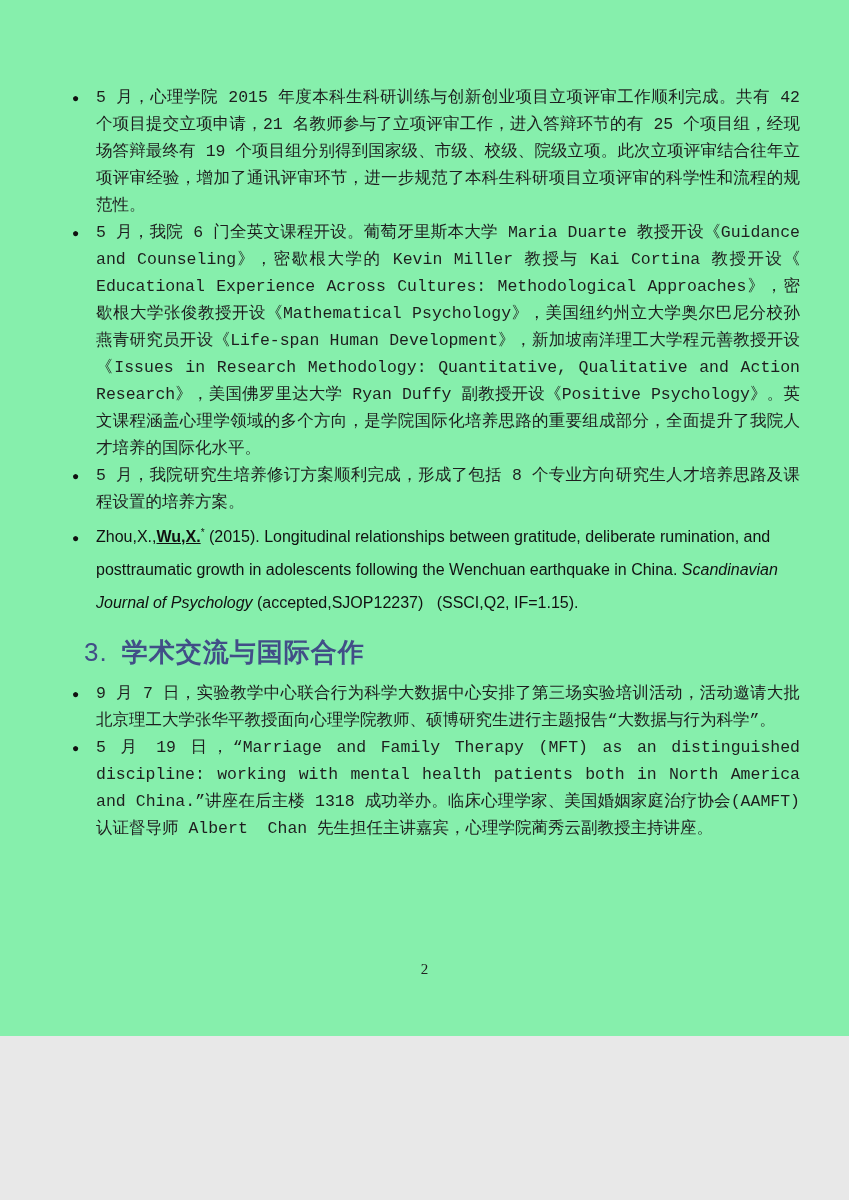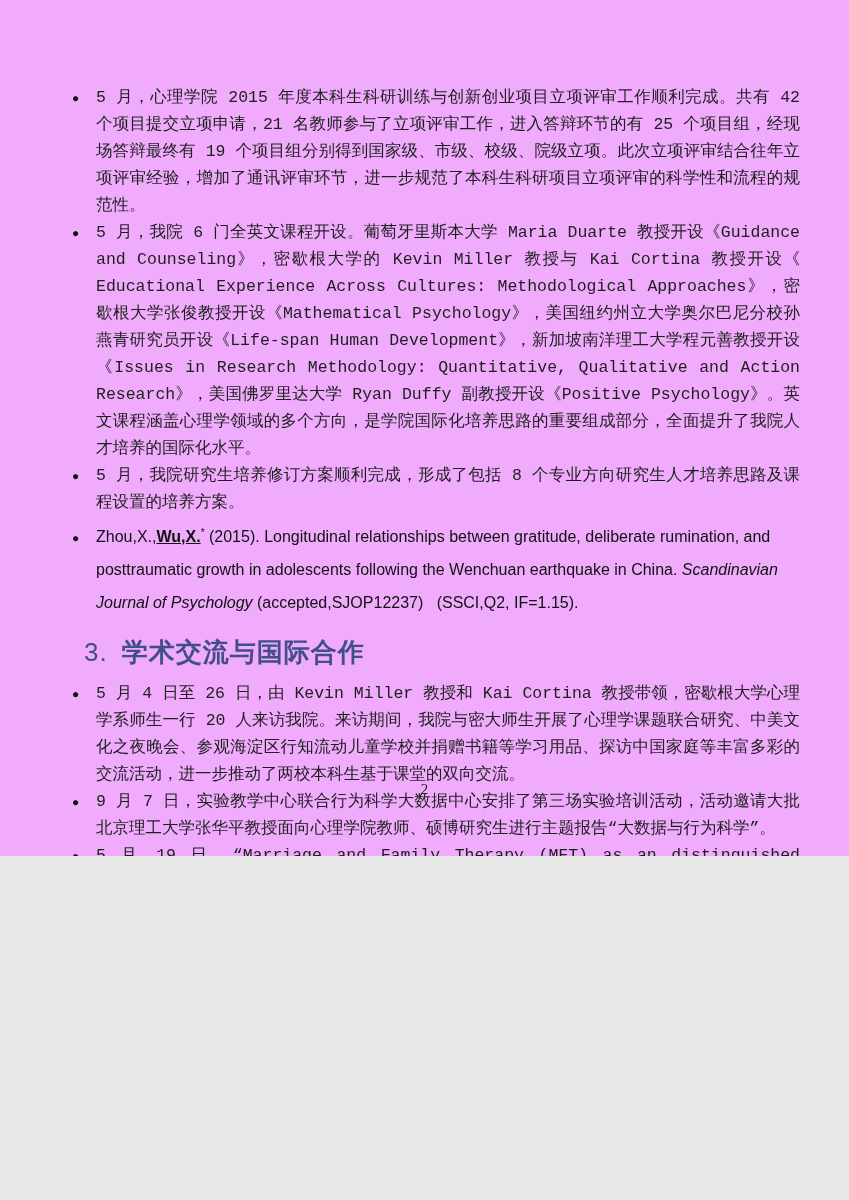--- a/index.html
+++ b/index.html
@@ -1,17 +1,17 @@
 <!DOCTYPE html>
 <html><head>
 <meta charset="utf-8">
 <style>
   html,body{margin:0;padding:0;background:#e8e8e8;}
   .page{
-    width:849px;height:856px;background:#f0abfc;position:relative;
+    width:849px;height:1036px;background:#86efac;position:relative;
     margin:0 auto;overflow:hidden;
     font-family:"Liberation Serif","DejaVu Serif",serif;
     color:#1e1e1e;
   }
   .content{position:absolute;left:72px;right:49px;top:84px;}
   ul.bullets{list-style:none;margin:0;padding:0;}
   ul.bullets li{
     display:flex;align-items:flex-start;
     font-family:"Liberation Mono","DejaVu Sans Mono",monospace;
     font-size:16.5px;line-height:27px;
@@ -71,24 +71,20 @@
       </div>
     </div>
 
     <h2 class="section-heading" style="color: rgb(65, 78, 135);">
       <span class="num">3.</span><span class="title">学术交流与国际合作</span>
     </h2>
 
     <ul class="bullets">
       <li>
         <span class="marker"></span>
-        <div class="btext">5 月 4 日至 26 日，由 Kevin Miller 教授和 Kai Cortina 教授带领，密歇根大学心理学系师生一行 20 人来访我院。来访期间，我院与密大师生开展了心理学课题联合研究、中美文化之夜晚会、参观海淀区行知流动儿童学校并捐赠书籍等学习用品、探访中国家庭等丰富多彩的交流活动，进一步推动了两校本科生基于课堂的双向交流。</div>
-      </li>
-      <li>
-        <span class="marker"></span>
         <div class="btext">9 月 7 日，实验教学中心联合行为科学大数据中心安排了第三场实验培训活动，活动邀请大批北京理工大学张华平教授面向心理学院教师、硕博研究生进行主题报告“大数据与行为科学”。</div>
       </li>
       <li>
         <span class="marker"></span>
         <div class="btext">5 月 19 日，“Marriage and Family Therapy (MFT) as an distinguished discipline: working with mental health patients both in North America and China.”讲座在后主楼 1318 成功举办。临床心理学家、美国婚姻家庭治疗协会(AAMFT)认证督导师 Albert&nbsp; Chan 先生担任主讲嘉宾，心理学院蔺秀云副教授主持讲座。</div>
       </li>
     </ul>
 
   </div>
 

